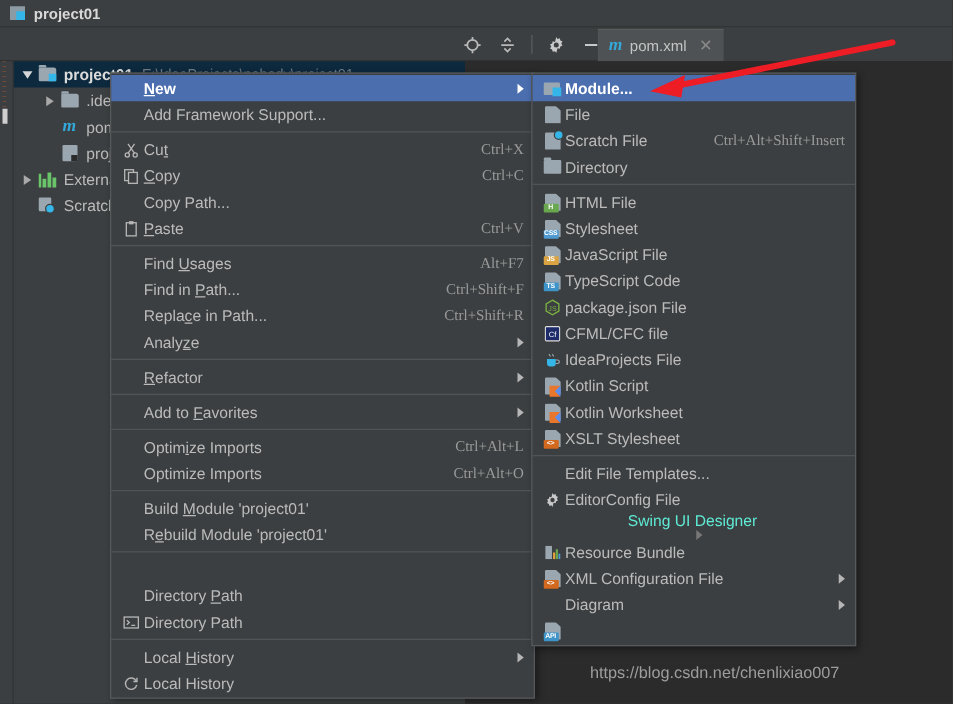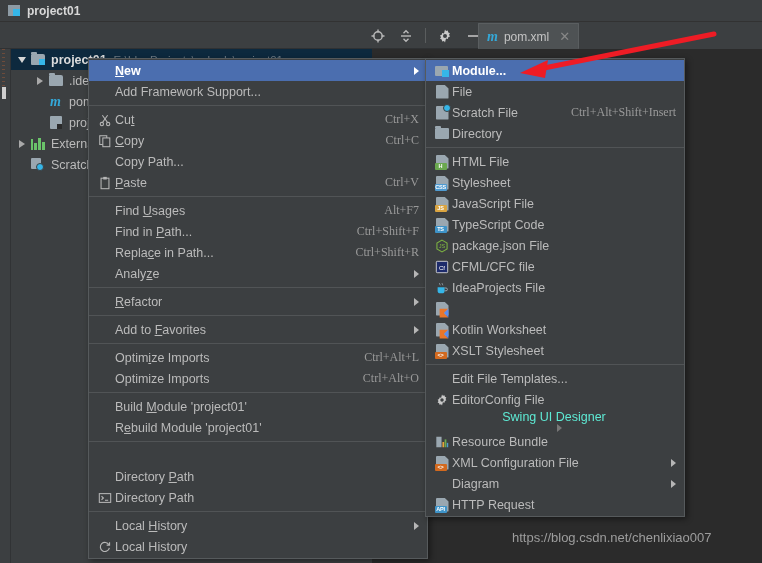--- a/index.html
+++ b/index.html
@@ -212,21 +212,21 @@
   .fldico { width:14px;height:11px;background:#9aa7b0;border-radius:1px;position:relative; }
   .fldico::before{content:"";position:absolute;left:0;top:-2px;width:6px;height:2px;background:#9aa7b0;border-radius:1px 1px 0 0;}
   .modico { width:14px;height:12px;position:relative; }
   .modico .f{position:absolute;left:0;top:1px;width:13px;height:10px;background:#9aa7b0;border-radius:1px;}
   .modico .s{position:absolute;right:0;bottom:0;width:7px;height:7px;background:#35b6e8;}
 
   .clockbadge{position:absolute;right:-2px;top:-2px;width:8px;height:8px;border-radius:50%;background:#35b6e8;border:1px solid #3c3f41;}
 
   
   .watermark {
-    position:absolute; left: 512px; top: 530px;
+    position:absolute; left: 472px; top: 530px;
     color: #9d9d9d; font-size: 13px;
     font-family:"Liberation Sans", sans-serif;
     z-index: 70;
   }
 
   
   .arrow-svg { position:absolute; left:0; top:0; width:762px; height:563px; pointer-events:none; z-index: 90; }
 
   .icon-svg { display:block; }
 </style>
@@ -648,20 +648,21 @@
     <div class="mi">
       <span class="mico">
         <span class="ftico">
             <span class="pg"></span>
           <svg class="icon-svg" style="position:absolute;left:3px;bottom:-2px" width="10" height="10" viewBox="0 0 16 16">
             <path d="M1 1h14L8 8l7 7H1z" fill="#e8762c"></path>
             <path d="M15 1L8 8l7 7z" fill="#5b8def"></path>
           </svg>
         </span>
       </span>
+      <span class="mlabel">Kotlin Script</span>
     </div>
 
     <div class="mi">
       <span class="mico">
         <span class="ftico">
             <span class="pg"></span>
           <svg class="icon-svg" style="position:absolute;left:3px;bottom:-2px" width="10" height="10" viewBox="0 0 16 16">
             <path d="M1 1h14L8 8l7 7H1z" fill="#e8762c"></path>
             <path d="M15 1L8 8l7 7z" fill="#5b8def"></path>
           </svg>
@@ -732,21 +733,20 @@
       <span class="marrow"></span>
     </div>
 
     <div class="mi">
       <span class="mico">
         <span class="ftico">
             <span class="pg"></span>
             <span class="bdg" style="background:#3e93c8">API</span>
           </span>
       </span>
-      <span class="mlabel">HTTP Request</span>
     </div>
 
   </div>
 
   <div class="watermark">https://blog.csdn.net/chenlixiao007</div>
 
   <svg class="arrow-svg" viewBox="0 0 762 563">
     <path d="M714 34 L534 70" stroke="#ee1c25" stroke-width="5" stroke-linecap="round" fill="none"></path>
     <path d="M520 73 L548 60 L545 78 Z" fill="#ee1c25"></path>
   </svg>

